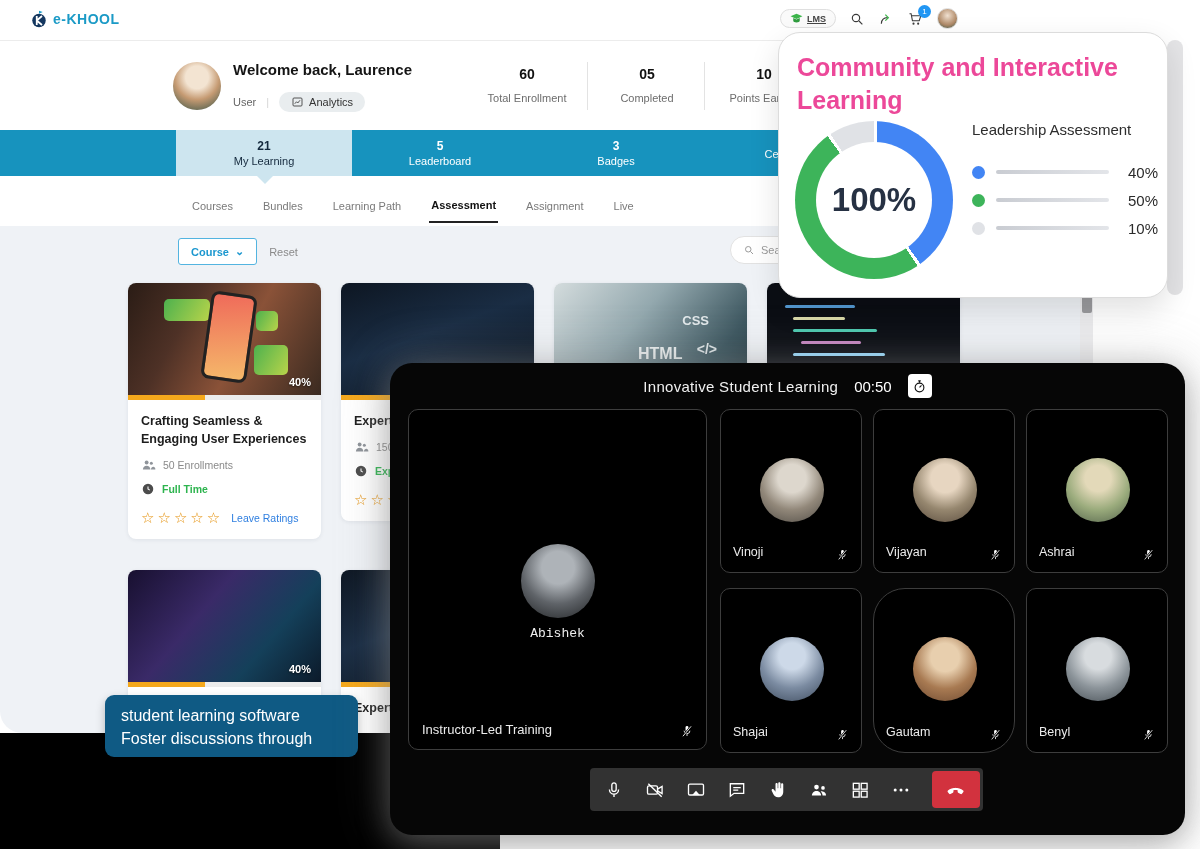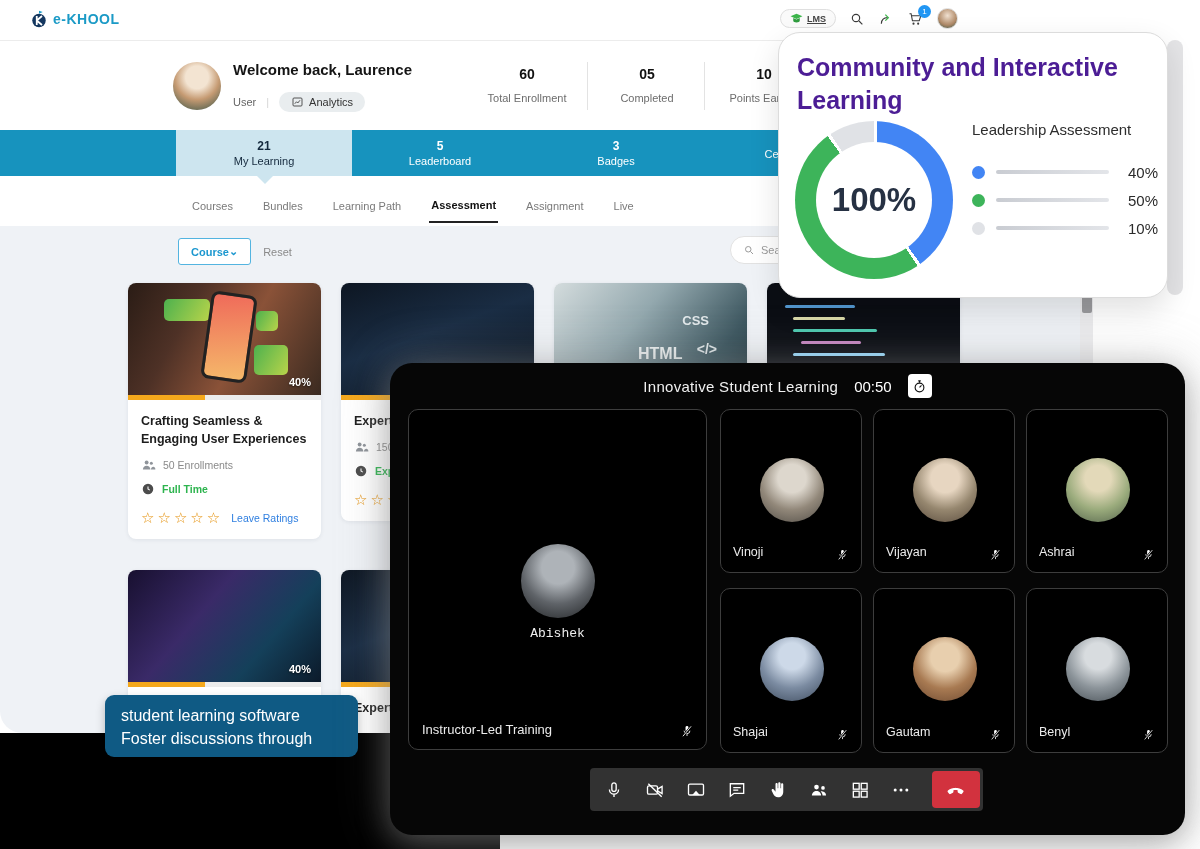--- a/index.html
+++ b/index.html
@@ -53,21 +53,21 @@
     border-left:8px solid transparent; border-right:8px solid transparent; border-top:8px solid #cde5ef; }
 
   
   .tabs { position:absolute; left:190px; top:185px; display:flex; gap:26px; height:40px; align-items:center; }
   .tab { font-size:11px; color:#7a7a7a; padding:12px 2px 10px; cursor:pointer; }
   .tab.active { color:#111; font-weight:bold; border-bottom:2.5px solid #222; }
 
   
   .content { position:absolute; left:0; top:226px; width:1080px; height:507px; background:#eff2f6; }
   .filter-row { position:absolute; left:178px; top:238px; display:flex; align-items:center; gap:12px; }
-  .course-btn { display:flex; align-items:center; gap:0; background:#fff; border:1px solid #53b4e0; border-radius:3px;
+  .course-btn { display:flex; align-items:center; gap:6px; background:#fff; border:1px solid #53b4e0; border-radius:3px;
     padding:6px 12px; font-size:11px; font-weight:bold; color:#1b97cf; cursor:pointer; }
   .reset-btn { font-size:11px; color:#8a8a8a; cursor:pointer; }
   .search-pill { position:absolute; left:730px; top:236px; width:142px; height:28px; background:#fff; border:1px solid #e2e2e2;
     border-radius:14px; display:flex; align-items:center; gap:6px; padding:0 12px; }
   .search-pill input { border:none; outline:none; font-size:11px; color:#444; width:90px; background:transparent; font-family:"Liberation Sans",sans-serif; }
   .search-pill input::placeholder { color:#9a9a9a; }
 
   
   .card { position:absolute; width:193px; background:#fff; border-radius:8px; box-shadow:0 1px 4px rgba(30,40,60,.08); overflow:hidden; }
   .card-img { position:relative; width:100%; height:112px; }
@@ -107,21 +107,21 @@
     color:#fff; font-size:16px; line-height:1.45; padding:9px 16px; z-index:15; box-shadow:0 4px 10px rgba(0,0,0,.25); }
 
   
   .edge-strip { position:absolute; left:1080px; top:50px; width:13px; height:315px; background:#ececee; z-index:0; }
   .edge-thumb { position:absolute; left:1082px; top:295px; width:10px; height:18px; background:#9b9b9e; border-radius:2px; z-index:0; }
   .edge-card { position:absolute; left:1167px; top:40px; width:16px; height:255px; background:#e4e4e6; border-radius:8px; z-index:29; }
 
   
   .community { position:absolute; left:778px; top:32px; width:390px; height:266px; background:#fff; border:1px solid #dcdcdc;
     border-radius:22px; z-index:30; box-shadow:0 12px 30px rgba(0,0,0,.12); }
-  .community-title { position:absolute; left:18px; top:18px; width:340px; font-size:25px; font-weight:bold; color:#4c1d95; line-height:1.3; }
+  .community-title { position:absolute; left:18px; top:18px; width:340px; font-size:25px; font-weight:bold; color:#ec4899; line-height:1.3; }
   .donut { position:absolute; left:16px; top:88px; width:158px; height:158px; border-radius:50%;
     display:flex; align-items:center; justify-content:center; }
   .donut::after { content:""; position:absolute; inset:21px; background:#fff; border-radius:50%; }
   .donut-label { position:relative; z-index:2; font-size:33px; font-weight:bold; color:#263143; }
   .chart-title { position:absolute; left:193px; top:88px; font-size:15px; color:#2d2d2d; }
   .legend { position:absolute; left:193px; top:125px; width:186px; }
   .legend-row { display:flex; align-items:center; gap:11px; height:28px; }
   .dot { width:13px; height:13px; border-radius:50%; flex:0 0 13px; }
   .lline { flex:1; height:3.5px; border-radius:2px; background:linear-gradient(90deg,#c9ccd2,#e3e5e9); }
   .lval { width:38px; text-align:right; font-size:15px; color:#2b2b2b; }
@@ -484,21 +484,21 @@
     <div class="pname">Shajai</div>
     <span class="mic-off">
         <svg width="13" height="13" viewBox="0 0 24 24">
           <path d="M12 3.5a2.5 2.5 0 0 1 2.5 2.5v5a2.5 2.5 0 0 1-5 0V6A2.5 2.5 0 0 1 12 3.5z" fill="#fff"></path>
           <path d="M7 11.5a5 5 0 0 0 10 0M12 17v3.5" stroke="#fff" stroke-width="1.5" fill="none"></path>
           <path d="M5 21L19 4" stroke="#000" stroke-width="3.4"></path>
           <path d="M5 21L19 4" stroke="#fff" stroke-width="1.5"></path>
         </svg>
       </span>
   </div>
-  <div class="tile ptile" style="left:483px; top:225px; width:142px; height:165px;">
+  <div class="tile ptile" style="left:483px; top:225px; width:142px; height:165px;border-radius:32px;">
     <div class="pav av-gautam"></div>
     <div class="pname">Gautam</div>
     <span class="mic-off">
         <svg width="13" height="13" viewBox="0 0 24 24">
           <path d="M12 3.5a2.5 2.5 0 0 1 2.5 2.5v5a2.5 2.5 0 0 1-5 0V6A2.5 2.5 0 0 1 12 3.5z" fill="#fff"></path>
           <path d="M7 11.5a5 5 0 0 0 10 0M12 17v3.5" stroke="#fff" stroke-width="1.5" fill="none"></path>
           <path d="M5 21L19 4" stroke="#000" stroke-width="3.4"></path>
           <path d="M5 21L19 4" stroke="#fff" stroke-width="1.5"></path>
         </svg>
       </span>

